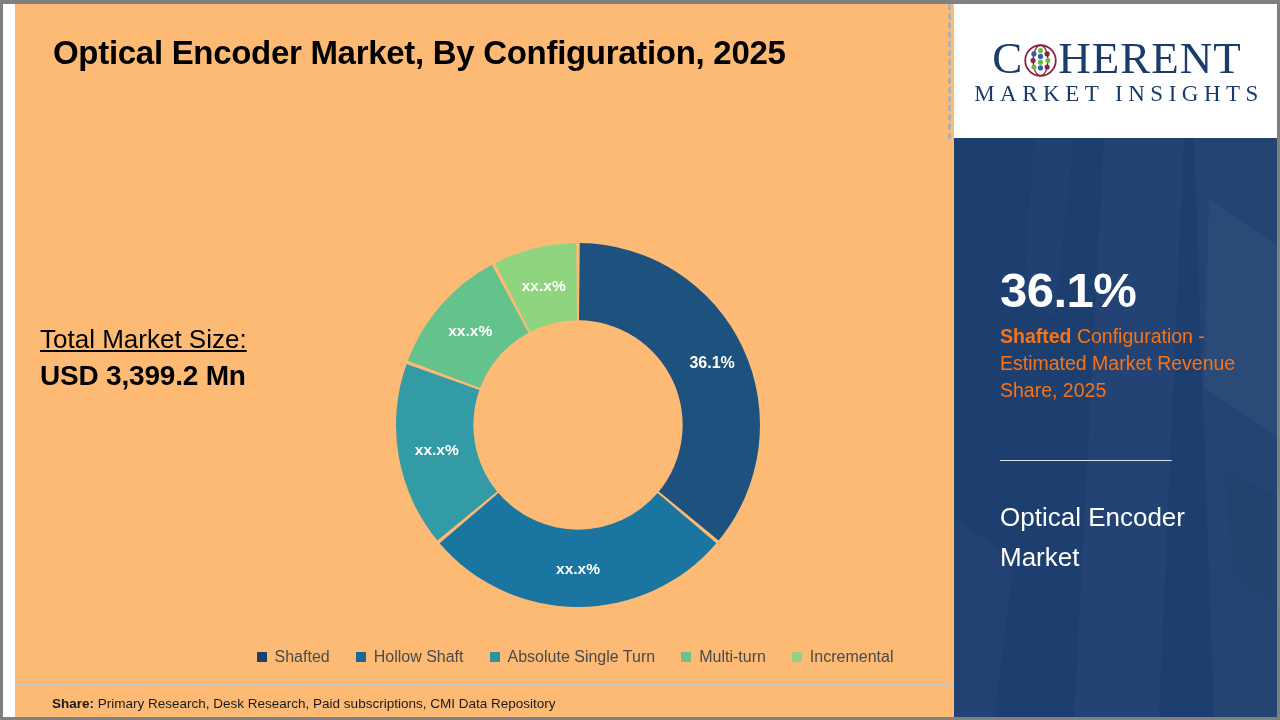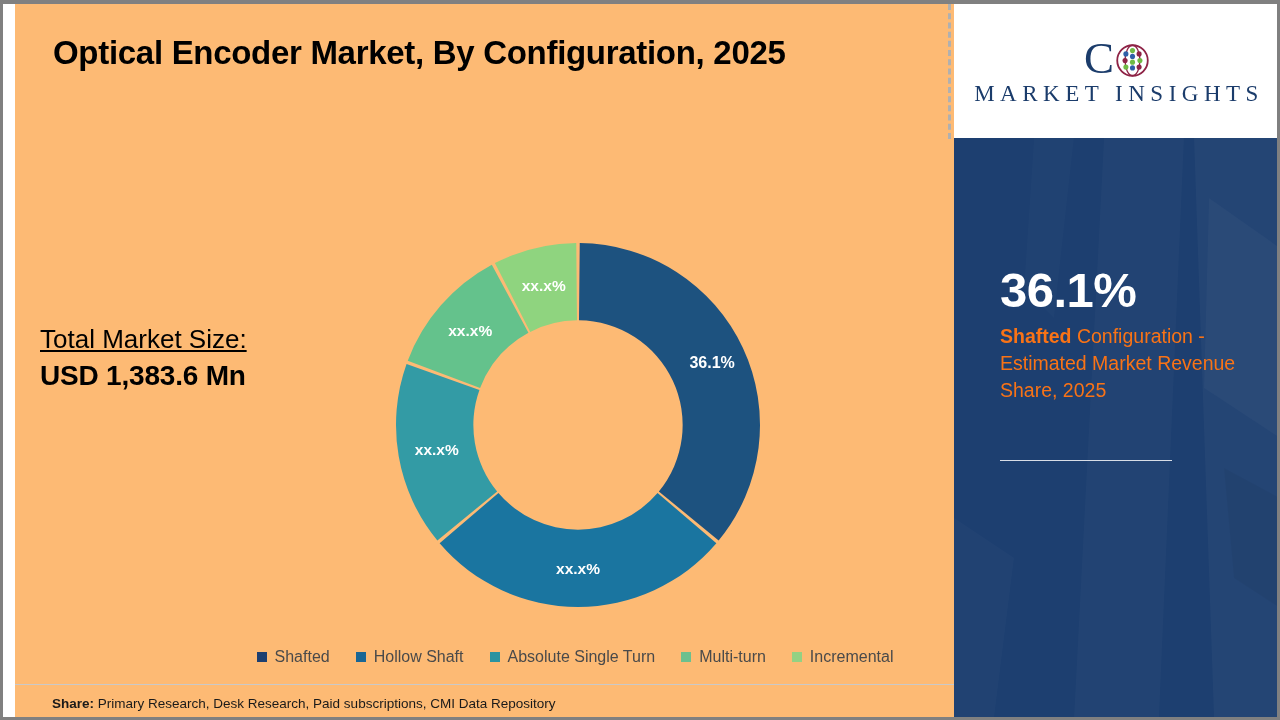--- a/index.html
+++ b/index.html
@@ -251,21 +251,21 @@
 
 <div id="frame">
 
   <div id="main-panel">
 
     <div id="chart-title">Optical Encoder Market, By Configuration, 2025</div>
 
 
     <div id="market-size-block">
       <div id="market-size-label">Total Market Size:</div>
-      <div id="market-size-value">USD 1,383.6 Mn</div>
+      <div id="market-size-value">USD 3,399.2 Mn</div>
     </div>
 
     <div id="donut-wrap">
       <svg id="donut-svg" viewBox="0 0 386 386">
         <g id="donut-slices">
             <path d="M 194.7470477501568 11.00838529163309 A 182 182 0 0 1 333.61734602466925 308.5454975192821 L 273.8549739641848 259.43866107358724 A 104.64999999999999 104.64999999999999 0 0 0 194.00455245634018 88.35482154268904 Z" fill="#1d527f"></path>
             <path d="M 331.37325391914044 311.2236972853966 A 182 182 0 0 1 54.62674608085962 311.2236972853966 L 113.43537899649428 260.97862593910304 A 104.64999999999999 104.64999999999999 0 0 0 272.56462100350575 260.97862593910304 Z" fill="#1a75a0"></path>
             <path d="M 52.382653975330726 308.5454975192821 A 182 182 0 0 1 21.556201820617645 131.91789078766834 L 94.41981604685516 157.8777872029093 A 104.64999999999999 104.64999999999999 0 0 0 112.14502603581518 259.43866107358724 Z" fill="#339ba5"></path>
             <path d="M 22.760417107696696 128.6378650396478 A 182 182 0 0 1 106.79986284651388 32.70796540463971 L 143.4349211367455 100.83208010766784 A 104.64999999999999 104.64999999999999 0 0 0 95.11223983692561 155.9917723977975 Z" fill="#64c28c"></path>
             <path d="M 109.89294558817745 31.08268311576316 A 182 182 0 0 1 191.25295224984293 11.00838529163309 L 191.99544754365968 88.35482154268904 A 104.64999999999999 104.64999999999999 0 0 0 145.21344371320203 99.89754279156382 Z" fill="#8fd47f"></path>
@@ -321,36 +321,38 @@
         <circle cx="12" cy="12" r="3.1" fill="#2f5fa8"></circle>
         <circle cx="28" cy="12" r="3.1" fill="#8e2346"></circle>
         <circle cx="20" cy="15" r="3.1" fill="#2f5fa8"></circle>
         <circle cx="11" cy="20" r="3.1" fill="#8e2346"></circle>
         <circle cx="20" cy="22" r="3.1" fill="#6fba44"></circle>
         <circle cx="29" cy="20" r="3.1" fill="#6fba44"></circle>
         <circle cx="12" cy="28" r="3.1" fill="#6fba44"></circle>
         <circle cx="20" cy="29" r="3.1" fill="#2f5fa8"></circle>
         <circle cx="28" cy="28" r="3.1" fill="#8e2346"></circle>
       </svg>
+      <span class="logo-word">HERENT</span>
     </div>
     <div id="logo-sub">MARKET INSIGHTS</div>
   </div>
 
   <div id="sidebar">
     <svg id="sidebar-texture" viewBox="0 0 326 580" preserveAspectRatio="none">
       <polygon points="150,0 230,0 205,580 120,580" fill="#ffffff" opacity="0.022"></polygon>
       <polygon points="240,0 326,0 326,580 260,580" fill="#ffffff" opacity="0.030"></polygon>
       <polygon points="255,60 326,110 326,300 250,250" fill="#ffffff" opacity="0.028"></polygon>
       <polygon points="0,380 60,420 40,580 0,580" fill="#ffffff" opacity="0.018"></polygon>
       <polygon points="270,330 326,360 326,470 280,440" fill="#000000" opacity="0.035"></polygon>
       <polygon points="80,0 120,0 100,180 70,150" fill="#ffffff" opacity="0.015"></polygon>
     </svg>
 
     <div id="sidebar-content">
       <div id="stat-percent">36.1%</div>
       <div id="stat-desc">
         <span class="bold">Shafted</span><span> Configuration - Estimated Market Revenue Share, 2025</span>
       </div>
       <div id="sidebar-rule"></div>
+      <div id="sidebar-market-name">Optical Encoder Market</div>
     </div>
   </div>
 
 </div>
 
 </body></html>

